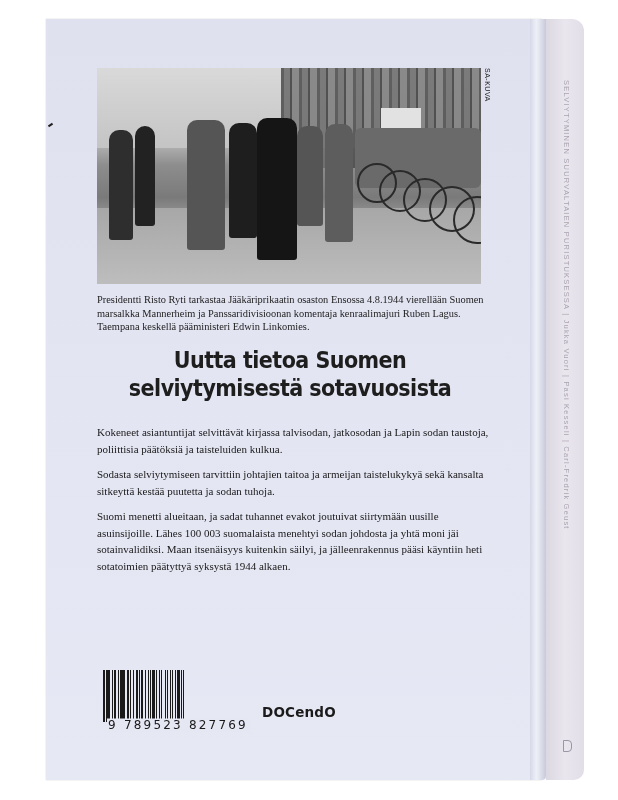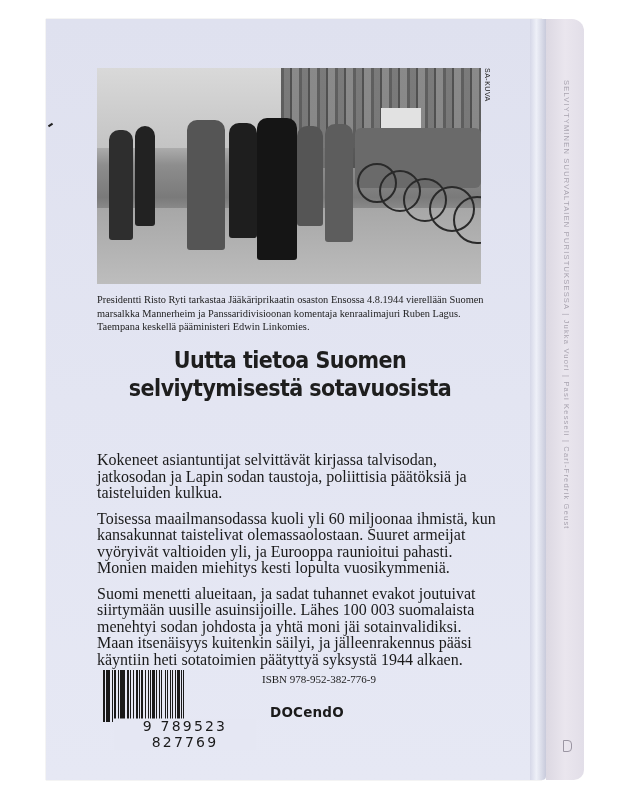--- a/index.html
+++ b/index.html
@@ -61,37 +61,37 @@
     font-size: 10.4px; line-height: 13.5px; color: #1c1c1c;
   }
   .headline {
     position: absolute; left: 90px; top: 346px; width: 400px; text-align: center;
     font-family: "DejaVu Sans", sans-serif; font-weight: bold;
     font-size: 22.5px; line-height: 28px; color: #1e1e1e;
     letter-spacing: -0.6px; transform: scaleX(0.92); transform-origin: center;
   }
   .body-text {
     position: absolute; left: 97px; top: 424px; width: 400px;
-    font-size: 16px; line-height: 16.5px; color: #1a1a1a; margin-top: 28px;
+    font-size: 11px; line-height: 16.5px; color: #1a1a1a;
   }
   .body-text p { margin: 0 0 9px 0; }
   .barcode {
     position: absolute; left: 103px; top: 670px; width: 142px; height: 66px;
   }
   .barcode-bars { position:absolute; left:0; top:0; width:142px; height:52px; display:flex; }
   .barcode-bars span { display:block; height:100%; background:#1a1a1a; }
   .barcode-number {
-    position:absolute; left:11px; top:48px; width:142px; text-align:center;
-    font-family: "DejaVu Sans", sans-serif; font-size: 14px; letter-spacing: 2.2px; color:#1a1a1a;
+    position:absolute; left:4px; top:48px; width:142px; text-align:center;
+    font-family: "DejaVu Sans", sans-serif; font-size: 12px; letter-spacing: 2.2px; color:#1a1a1a;
     background: linear-gradient(180deg, transparent 0, #e5e7f3 1px);
   }
   .isbn-block { position:absolute; left:262px; top:670px; font-size:11px; line-height:18px; color:#1a1a1a; }
   .publisher-logo {
     position:absolute; left:262px; top:704px; font-family:"DejaVu Sans", sans-serif;
-    font-weight:bold; font-size:13.5px; letter-spacing:0.2px; color:#1a1a1a;margin-left:8px;
+    font-weight:bold; font-size:13.5px; letter-spacing:0.2px; color:#1a1a1a;
   }
 </style>
 </head>
 <body>
 
 <div class="book-cover"></div>
 <div class="hinge"></div>
 <div class="spine"></div>
 <div class="spine-text">SELVIYTYMINEN SUURVALTAIEN PURISTUKSESSA | Jukka Vuori | Pasi Kesseli | Carl-Fredrik Geust</div>
 <div class="spine-logo"></div>
@@ -120,21 +120,21 @@
 
 <div class="caption">Presidentti Risto Ryti tarkastaa Jääkäriprikaatin osaston Ensossa 4.8.1944 vierellään Suomen marsalkka Mannerheim ja Panssaridivisioonan komentaja kenraalimajuri Ruben Lagus. Taempana keskellä pääministeri Edwin Linkomies.</div>
 
 <div class="headline">
   <div>Uutta tietoa Suomen</div>
   <div>selviytymisestä sotavuosista</div>
 </div>
 
 <div class="body-text">
   <p>Kokeneet asiantuntijat selvittävät kirjassa talvisodan, jatkosodan ja Lapin sodan taustoja, poliittisia päätöksiä ja taisteluiden kulkua.</p>
-  <p>Toisessa maailmansodassa kuoli yli 60 miljoonaa ihmistä, kun kansakunnat taistelivat olemassaolostaan. Suuret armeijat vyöryivät valtioiden yli, ja Eurooppa raunioitui pahasti. Monien maiden miehitys kesti lopulta vuosikymmeniä.</p>
+  <p>Sodasta selviytymiseen tarvittiin johtajien taitoa ja armeijan taistelukykyä sekä kansalta sitkeyttä kestää puutetta ja sodan tuhoja.</p>
   <p>Suomi menetti alueitaan, ja sadat tuhannet evakot joutuivat siirtymään uusille asuinsijoille. Lähes 100 003 suomalaista menehtyi sodan johdosta ja yhtä moni jäi sotainvalidiksi. Maan itsenäisyys kuitenkin säilyi, ja jälleenrakennus pääsi käyntiin heti sotatoimien päätyttyä syksystä 1944 alkaen.</p>
 </div>
 
 <div class="barcode">
   <div class="barcode-bars" id="bars">
       <span style="width: 1.8px; background: rgb(26, 26, 26);"></span>
       <span style="width: 0.9px; background: transparent;"></span>
       <span style="width: 0.9px; background: rgb(26, 26, 26);"></span>
       <span style="width: 0.9px; background: transparent;"></span>
       <span style="width: 2.7px; background: rgb(26, 26, 26);"></span>
@@ -188,15 +188,14 @@
       <span style="width: 2.7px; background: rgb(26, 26, 26);"></span>
       <span style="width: 0.9px; background: transparent;"></span>
       <span style="width: 0.9px; background: rgb(26, 26, 26);"></span>
       <span style="width: 0.9px; background: transparent;"></span>
       <span style="width: 1.8px; background: rgb(26, 26, 26);"></span>
     </div>
   <div class="barcode-number">9 789523 827769</div>
 </div>
 
 <div class="isbn-block">
-  <div>ISBN 978-952-382-776-9</div>
 </div>
 <div class="publisher-logo">DOCendO</div>
 
 </body></html>

